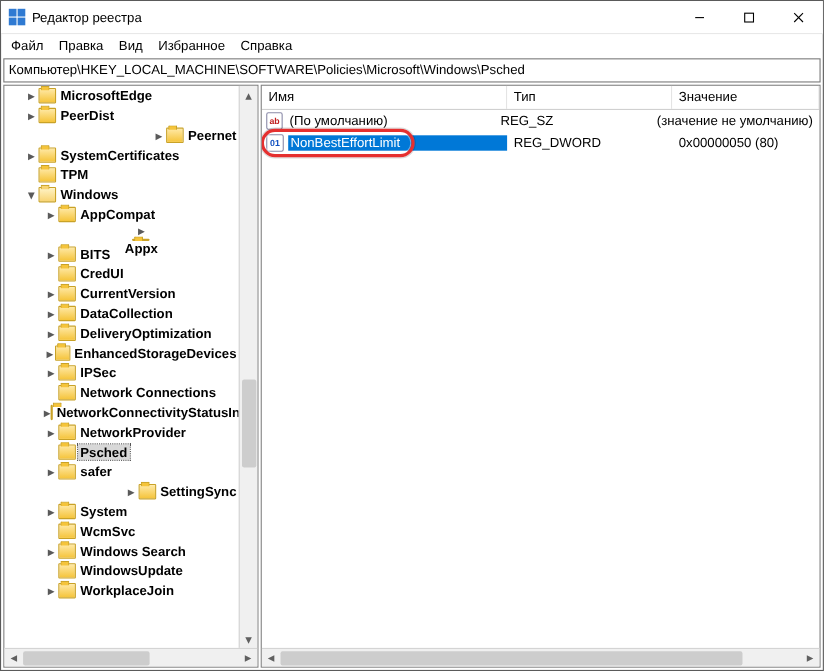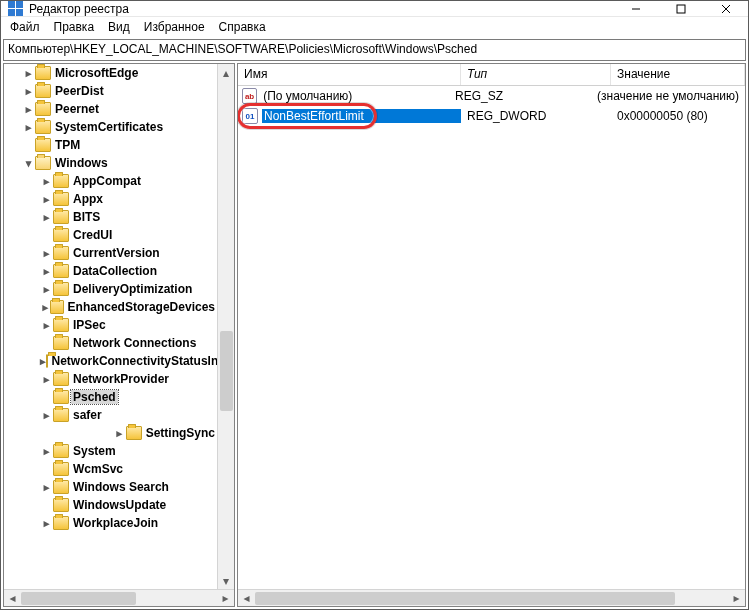--- a/index.html
+++ b/index.html
@@ -1,20 +1,20 @@
 <!DOCTYPE html>
 <html><head>
 <meta charset="utf-8">
 <style>
 * { box-sizing: border-box; margin: 0; padding: 0; font-family: "Segoe UI", Tahoma, sans-serif; font-size: 12px; }
 html, body { width: 749px; height: 610px; overflow: hidden; background: #fff; }
 
 .window { width: 749px; height: 610px; border: 1px solid #5a5a5a; display: flex; flex-direction: column; background: #fff; }
 
-.titlebar { height: 16px; display: flex; align-items: center; padding-left: 6px; background: #fff; border-bottom: 1px solid #e8e8e8; }
+.titlebar { height: 30px; display: flex; align-items: center; padding-left: 6px; background: #fff; border-bottom: 1px solid #e8e8e8; }
 .titlebar .app-icon { width: 16px; height: 16px; margin-right: 6px; display: flex; flex-wrap: wrap; }
 .titlebar .app-icon .sq { width: 7px; height: 7px; background: #2f7ad2; margin: 0.5px; }
 .titlebar .title { flex: 1; color: #000; }
 .winbtns { display: flex; height: 100%; }
 .winbtn { width: 45px; display: flex; align-items: center; justify-content: center; color: #000; }
 
 .menubar { height: 20px; display: flex; align-items: center; padding: 0 2px; }
 .menubar .mi { padding: 1px 7px; }
 
 .addr { height: 22px; border: 1px solid #7a7a7a; margin: 2px 2px 2px 2px; padding: 2px 4px; font-size: 12px; white-space: nowrap; overflow: hidden; }
@@ -33,21 +33,21 @@
 .folder-closed::before{content:"";position:absolute;top:-3px;left:1px;width:6px;height:3px;background:#f5c43b;border:1px solid #c9a227;border-bottom:none;border-radius:1px 1px 0 0;}
 .folder-open { background: linear-gradient(#fff3c6,#f8d473); border:1px solid #c9a227; border-radius:1px; position:relative;}
 .folder-open::before{content:"";position:absolute;top:-3px;left:1px;width:6px;height:3px;background:#f8d473;border:1px solid #c9a227;border-bottom:none;border-radius:1px 1px 0 0;}
 .row .label { padding: 0 2px; }
 .row.selected .label { background: #d8d8d8; outline: 1px dotted #555; }
 
 .list { flex: 1; border: 1px solid #828282; margin: 0 2px 2px 1px; background: #fff; display:flex;flex-direction:column; overflow:hidden;}
 .lhead { display: flex; height: 22px; border-bottom: 1px solid #d0d0d0; }
 .lhead .col { padding: 3px 6px; border-right: 1px solid #e4e4e4; }
 .col-name { width: 223px; }
-.col-type { width: 150px; font-style: italic; }
+.col-type { width: 150px; }
 .col-val { flex: 1; }
 
 .lrow { display: flex; height: 20px; align-items: center; padding-left: 4px; }
 .lrow .ricon { width:16px;height:16px;margin-right:4px;border:1px solid #8a8aa8;border-radius:2px;display:flex;align-items:center;justify-content:center;font-size:8px;font-weight:bold;}
 .ricon.str{color:#c02020;}
 .ricon.dw{color:#1050c0;}
 .lrow .rname { width: 199px; padding:0 2px;}
 .lrow .rtype { width: 150px; padding:0 6px;}
 .lrow .rval { flex:1; padding:0 6px; white-space:nowrap;}
 .lrow.sel .rname { background:#0078d7;color:#fff; }
@@ -118,21 +118,21 @@
               <div class="row" style="padding-left: 18px;">
                 <span class="expander closed"></span>
                 <span class="ficon folder-closed"></span>
                 <span class="label">MicrosoftEdge</span>
               </div>
               <div class="row" style="padding-left: 18px;">
                 <span class="expander closed"></span>
                 <span class="ficon folder-closed"></span>
                 <span class="label">PeerDist</span>
               </div>
-              <div class="row" style="padding-left: 18px;">
+              <div class="row" style="padding-left: 18px; justify-content: flex-end;">
                 <span class="expander closed"></span>
                 <span class="ficon folder-closed"></span>
                 <span class="label">Peernet</span>
               </div>
               <div class="row" style="padding-left: 18px;">
                 <span class="expander closed"></span>
                 <span class="ficon folder-closed"></span>
                 <span class="label">SystemCertificates</span>
               </div>
               <div class="row" style="padding-left: 18px;">
@@ -143,21 +143,21 @@
               <div class="row" style="padding-left: 18px;">
                 <span class="expander open"></span>
                 <span class="ficon folder-open"></span>
                 <span class="label">Windows</span>
               </div>
               <div class="row" style="padding-left: 36px;">
                 <span class="expander closed"></span>
                 <span class="ficon folder-closed"></span>
                 <span class="label">AppCompat</span>
               </div>
-              <div class="row" style="padding-left: 36px;">
+              <div class="row" style="padding-left: 36px; flex-direction: column;">
                 <span class="expander closed"></span>
                 <span class="ficon folder-closed"></span>
                 <span class="label">Appx</span>
               </div>
               <div class="row" style="padding-left: 36px;">
                 <span class="expander closed"></span>
                 <span class="ficon folder-closed"></span>
                 <span class="label">BITS</span>
               </div>
               <div class="row" style="padding-left: 36px;">

